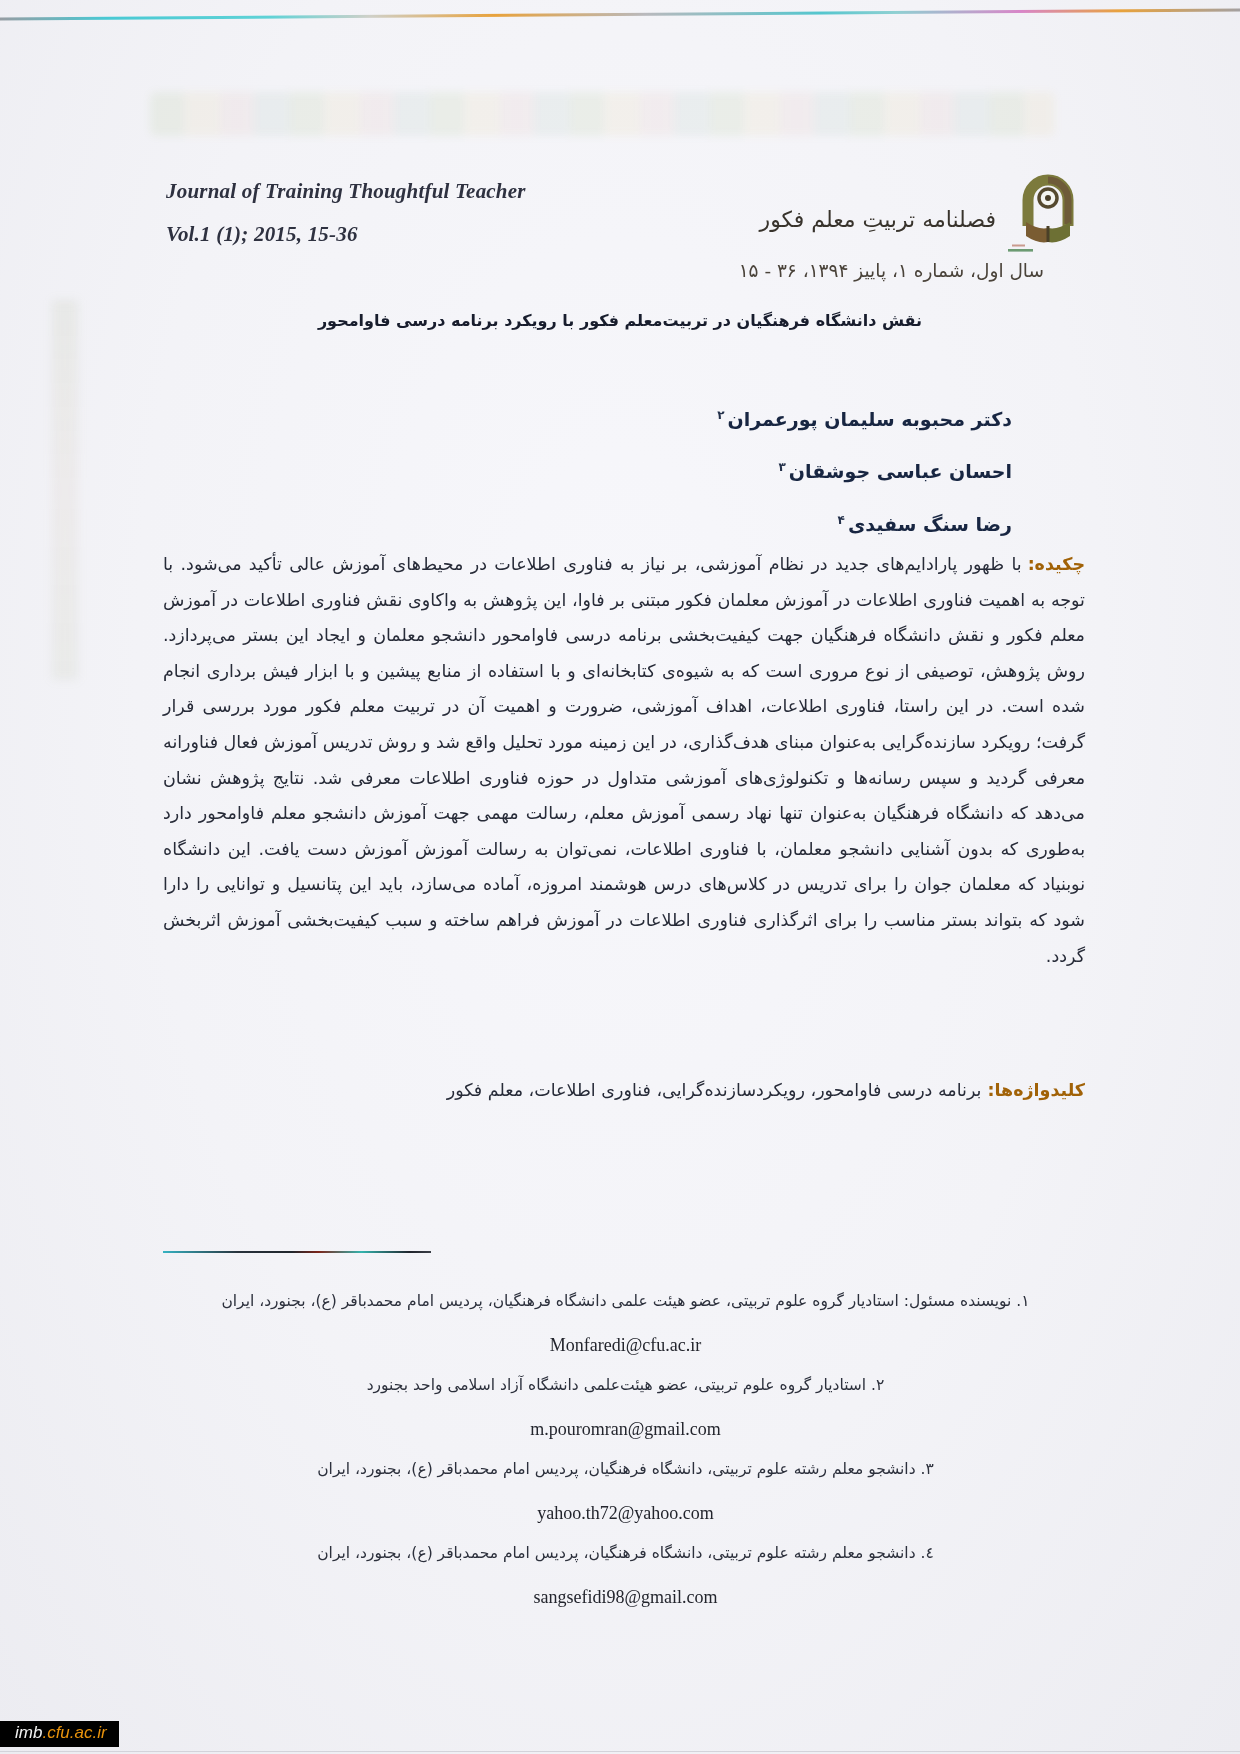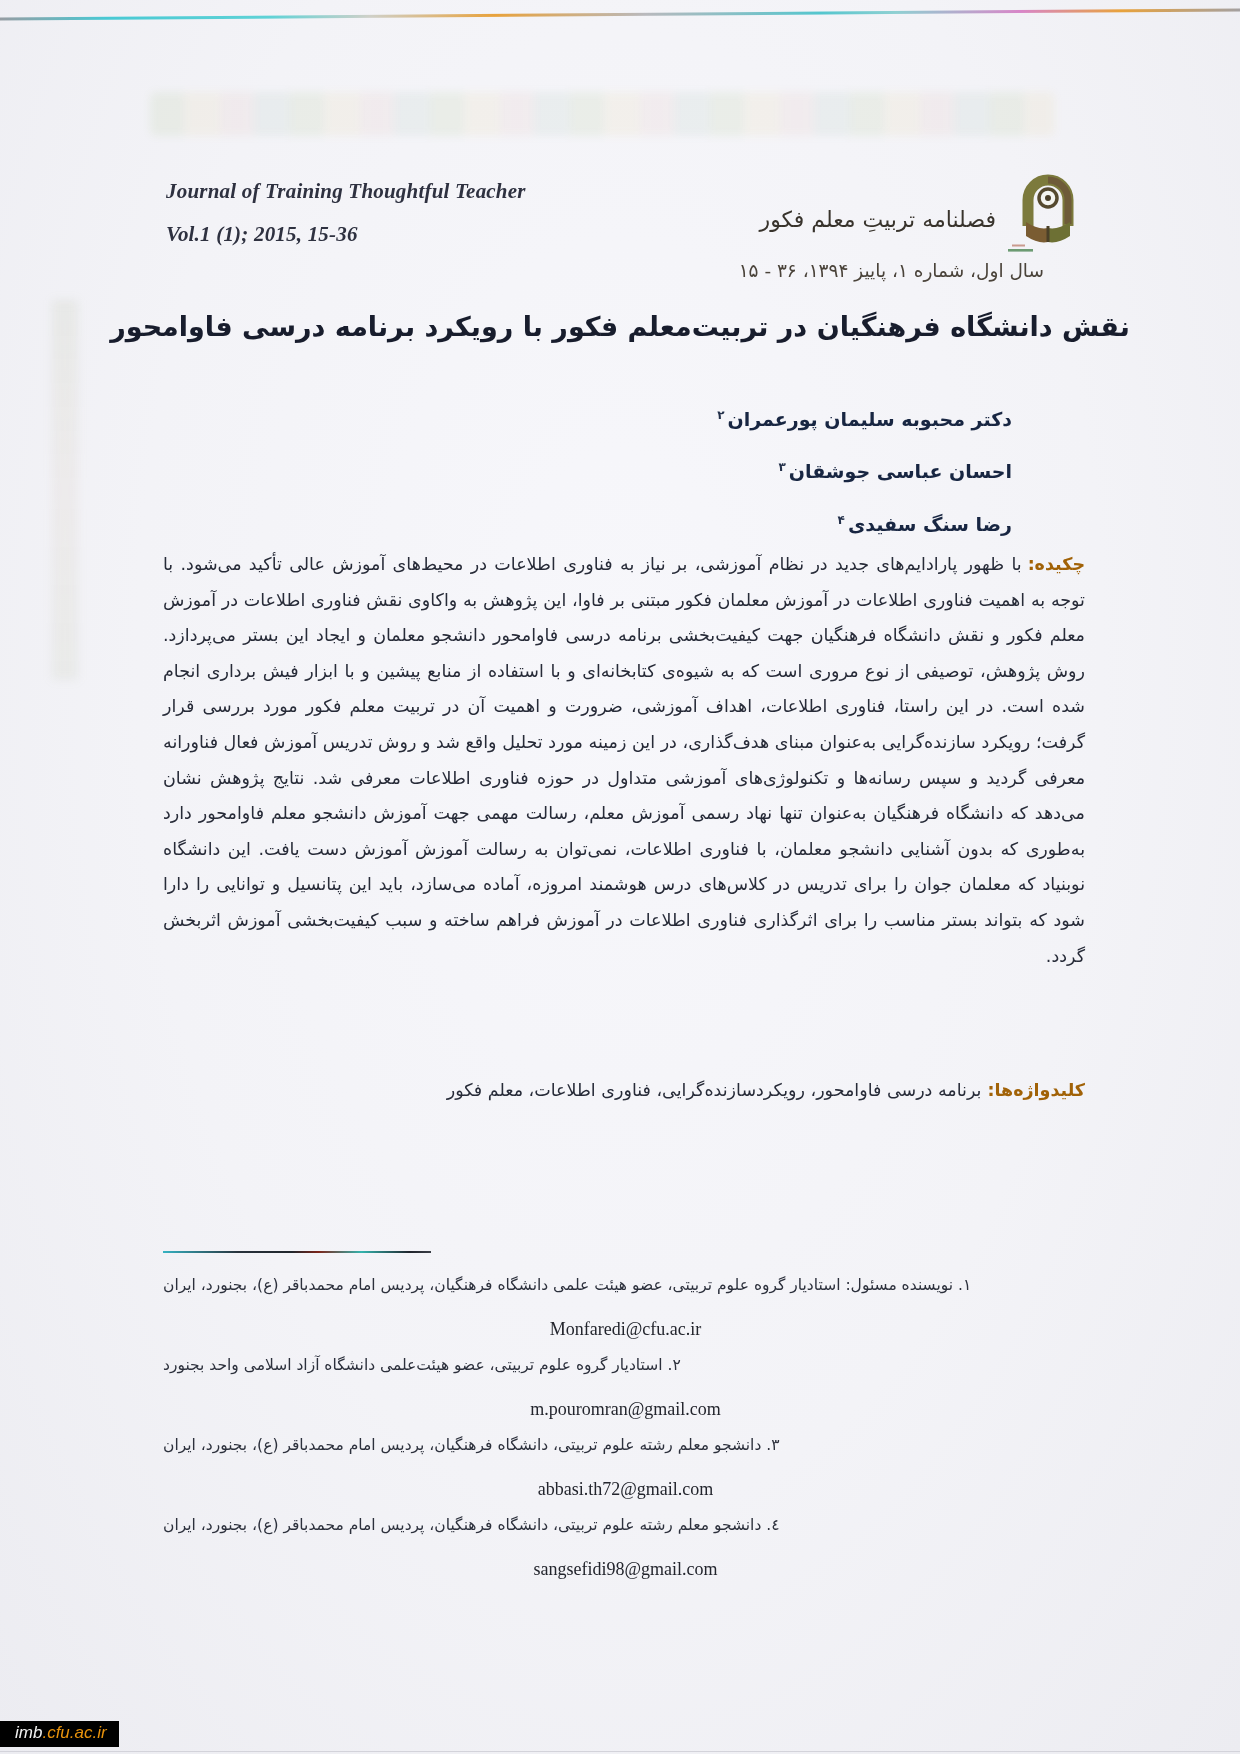--- a/index.html
+++ b/index.html
@@ -32,35 +32,35 @@
 
   
   .header { position:absolute; top:170px; left:166px; right:150px; display:flex; justify-content:space-between; align-items:flex-start; }
   .header-en { font-family:"Liberation Serif", "DejaVu Serif", serif; font-style:italic; font-weight:bold; font-size:21px; color:#2e3140; line-height:43px; letter-spacing:.2px; }
   .header-right { display:flex; flex-direction:column; align-items:flex-end; }
   .fa-row { display:flex; align-items:center; gap:10px; }
   .fa-journal { font-size:22px; font-weight:500; color:#38332c;margin-top:12px; }
   .fa-issue { margin:4px 46px 0 0; font-size:18.5px; color:#4a433a; }
 
   
-  .paper-title { position:absolute; top:311px; left:0; width:1240px; text-align:center; direction:rtl; font-weight:bold; font-size:27px; color:#181d2d; }
+  .paper-title { position:absolute; top:311px; left:0; width:1240px; text-align:center; direction:rtl; font-weight:bold; font-size:16px; color:#181d2d; }
   .authors { position:absolute; top:391px; right:228px; direction:rtl; text-align:right; font-weight:bold; font-size:19px; line-height:48px; color:#182642; }
   .authors sup { font-size:12px; margin-right:3px; color:#23304a; }
 
   
   .abstract { position:absolute; top:547px; left:163px; width:922px; direction:rtl; text-align:justify; font-size:17.5px; line-height:35.6px; color:#272b38; }
   .abstract b, .keywords b { color:#a16207; margin-left:6px; }
   .keywords { position:absolute; top:1080px; left:163px; width:922px; direction:rtl; text-align:right; font-size:17.5px; color:#272b38; }
 
   
   .fn-divider { position:absolute; top:1251px; left:163px; width:268px; height:2px;
     background:linear-gradient(90deg,#35b2c2 0%,#28323c 28%,#20262c 48%,#7c241a 58%,#34b4ae 74%,#20242c 92%,#3a3e46 100%); }
   .footnotes { position:absolute; top:1272px; left:163px; width:925px; }
   .fn { margin-bottom:9px; }
-  .fn-fa { direction:rtl; text-align:left; font-size:15.5px; line-height:27px; color:#2c303c; }
+  .fn-fa { direction:rtl; text-align:center; font-size:15.5px; line-height:27px; color:#2c303c;margin-top:16px; }
   .fn-email { text-align:center; font-family:"Liberation Serif", "DejaVu Serif", serif; font-size:18px; color:#23252d; margin:20px 0 12px; }
 
   
   .watermark { position:absolute; top:1721px; left:0; background:#000000; padding:2px 12px 4px 15px;
     font-family:"Liberation Sans", sans-serif; font-style:italic; font-weight:normal; font-size:17px; }
   .wm-prefix { color:#f2f2f2; }
   .wm-suffix { color:#e8920c; }
 </style>
 </head>
 <body>
@@ -113,21 +113,21 @@
     <div class="fn">
       <p class="fn-fa"><span>۱.</span> <span>نویسنده مسئول: استادیار گروه علوم تربیتی، عضو هیئت علمی دانشگاه فرهنگیان، پردیس امام محمدباقر (ع)، بجنورد، ایران</span></p>
       <p class="fn-email">Monfaredi@cfu.ac.ir</p>
     </div>
     <div class="fn">
       <p class="fn-fa"><span>۲.</span> <span>استادیار گروه علوم تربیتی، عضو هیئت‌علمی دانشگاه آزاد اسلامی واحد بجنورد</span></p>
       <p class="fn-email">m.pouromran@gmail.com</p>
     </div>
     <div class="fn">
       <p class="fn-fa"><span>۳.</span> <span>دانشجو معلم رشته علوم تربیتی، دانشگاه فرهنگیان، پردیس امام محمدباقر (ع)، بجنورد، ایران</span></p>
-      <p class="fn-email">abbasi.th72@gmail.com</p>
+      <p class="fn-email">yahoo.th72@yahoo.com</p>
     </div>
     <div class="fn">
       <p class="fn-fa"><span>٤.</span> <span>دانشجو معلم رشته علوم تربیتی، دانشگاه فرهنگیان، پردیس امام محمدباقر (ع)، بجنورد، ایران</span></p>
       <p class="fn-email">sangsefidi98@gmail.com</p>
     </div>
   </div>
 
   <div class="watermark">
     <span class="wm-prefix">imb</span><span class="wm-suffix">.cfu.ac.ir</span>
   </div>

